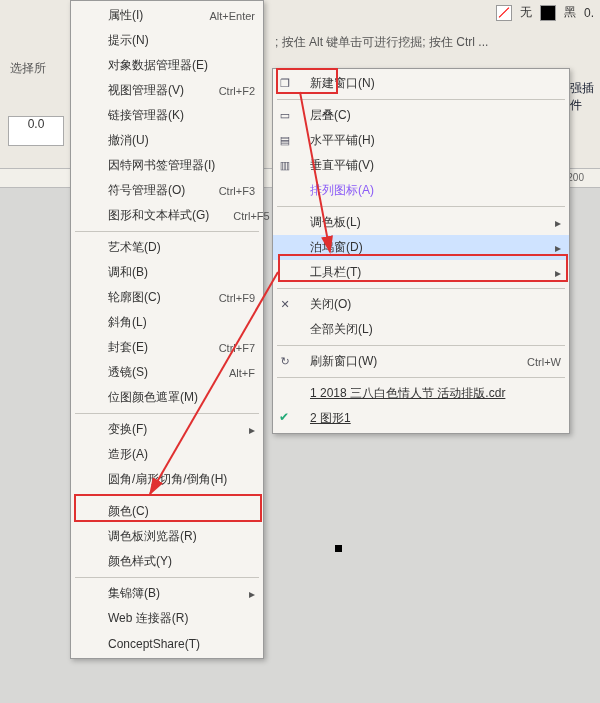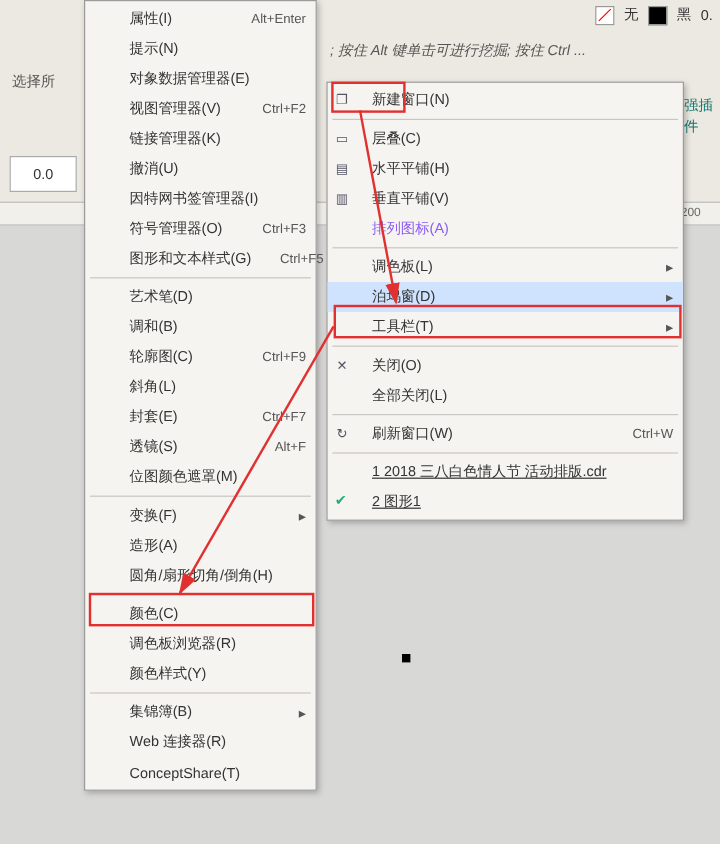--- a/index.html
+++ b/index.html
@@ -16,44 +16,44 @@
   .bg-top {
     position: absolute;
     top: 0; left: 0; right: 0; height: 170px;
     background: #ece9e2;
   }
   .bg-status {
     position: absolute;
     top: 20px; left: 0; right: 0; height: 60px;
     color: #555;
   }
-  .bg-status .line1 { position:absolute; top:14px; left:275px;font-style:italic; }
+  .bg-status .line1 { position:absolute; top:14px; left:275px; }
   .bg-status .line2 { position:absolute; top:40px; left:10px; }
   .top-right {
     position: absolute;
     top: 0; right: 0;
     display: flex; gap: 8px; align-items: center;
     padding: 4px 6px;
     font-size: 12px;
   }
   .swatch { width: 14px; height: 14px; border: 1px solid #999; }
   .swatch.none { background: #fff; position:relative; }
   .swatch.none::after { content:""; position:absolute; left:0; right:0; top:6px; border-top:1px solid red; transform:rotate(-45deg);}
   .swatch.black { background:#000; }
   .coord-box {
-    position:absolute; top:130px; left:8px;
+    position:absolute; top:116px; left:8px;
     width:54px; height:28px; background:#fff; border:1px solid #aaa;
-    display:flex; align-items:center; justify-content:center;
+    display:flex; justify-content:center;
   }
   .ruler {
     position:absolute; top:168px; left:0; right:0; height:18px;
     background:#f2f0ea; border-top:1px solid #bbb; border-bottom:1px solid #bbb;
   }
   .ruler-tick { position:absolute; top:3px; font-size:10px; color:#666; }
-  .right-strip { position:absolute; top:80px; right:0; width:30px; color:#0f766e; }
+  .right-strip { position:absolute; top:80px; right:0; width:30px; color:#0f172a; }
 
   
   .menu {
     position: absolute;
     background: #f6f4f0;
     border: 1px solid #9a9a9a;
     box-shadow: 2px 2px 5px rgba(0,0,0,0.25);
     padding: 2px 0;
   }
   .menu .item {

